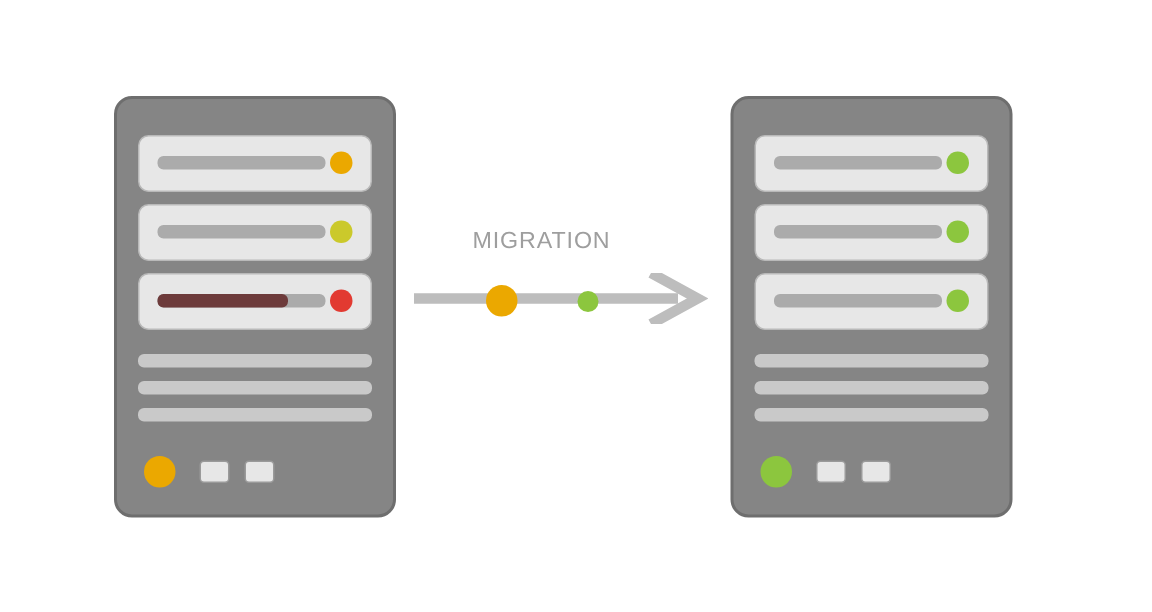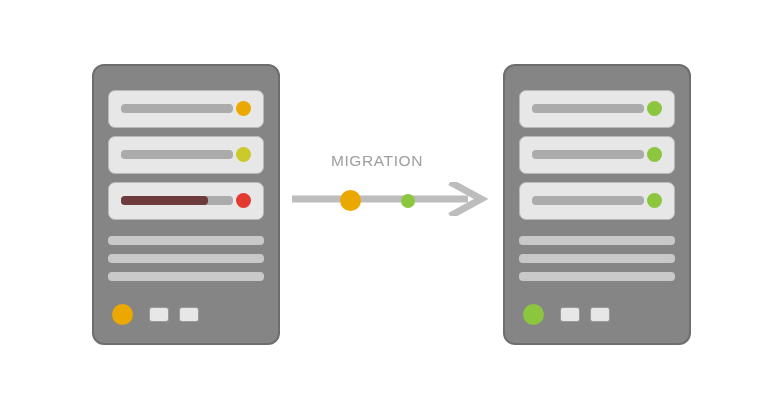--- a/index.html
+++ b/index.html
@@ -11,21 +11,21 @@
   body {
     width: 768px;
     height: 408px;
     position: relative;
     overflow: hidden;
     font-family: "Liberation Sans", sans-serif;
   }
 
   #stage {
     position: absolute;
-    left: 16px;
+    left: 0;
     top: 0;
     width: 704px;
     height: 408px;
     background: #ffffff;
   }
 
   
   .server {
     position: absolute;
     top: 64px;

